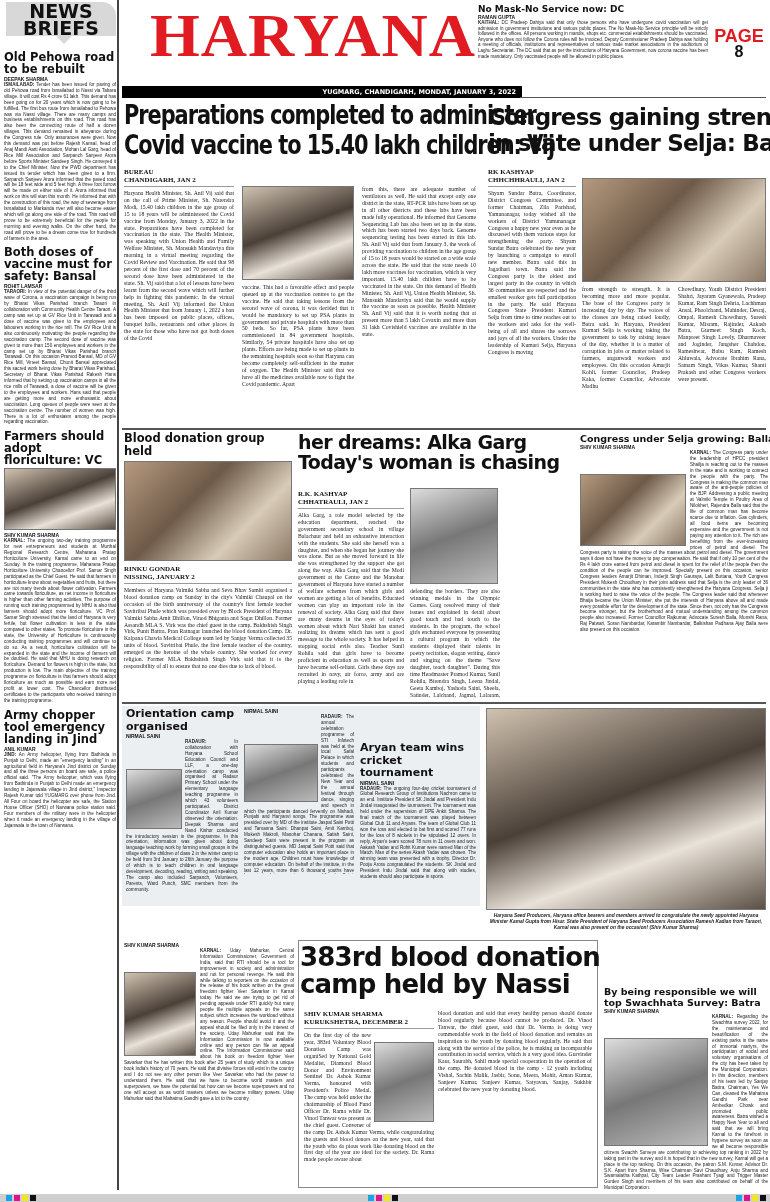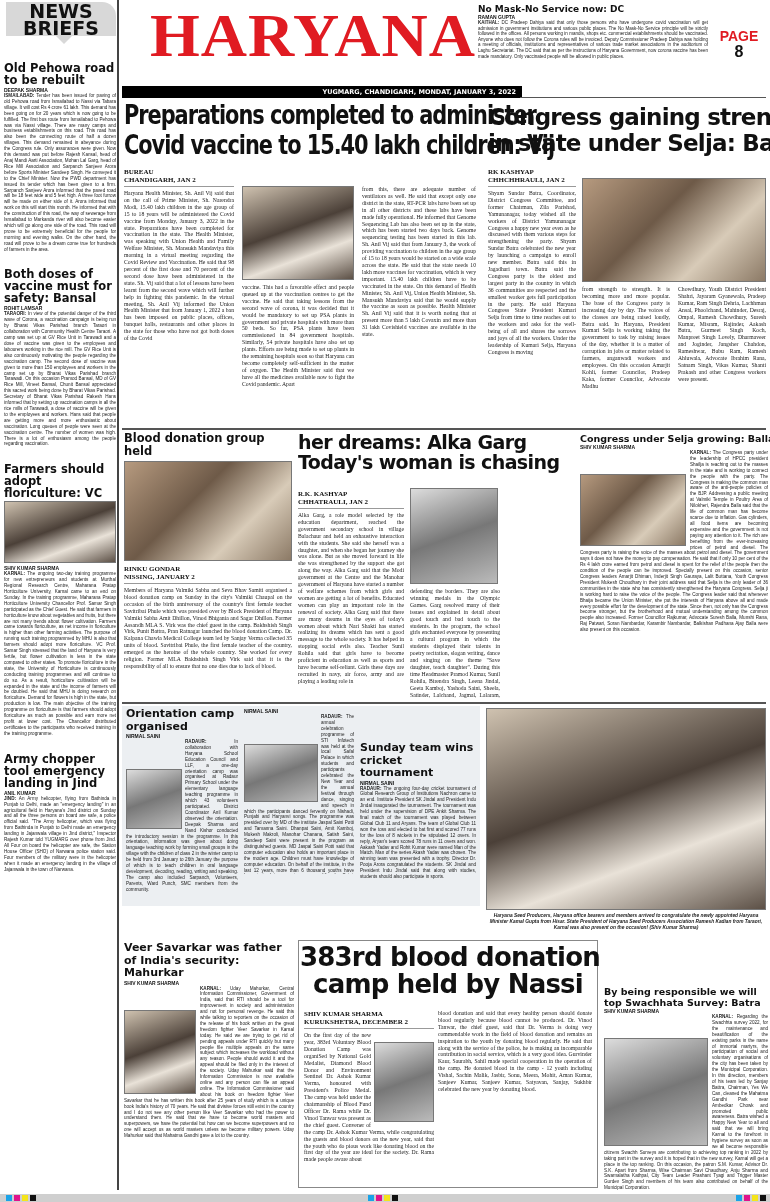--- a/index.html
+++ b/index.html
@@ -2,21 +2,21 @@
 <html><head>
 <meta charset="utf-8">
 <style>
 *{box-sizing:border-box;margin:0;padding:0}
 body{width:770px;height:1202px;background:#fff;font-family:"Liberation Sans",sans-serif;color:#111;position:relative;overflow:hidden}
 .abs{position:absolute}
 .brief-badge{left:6px;top:2px;width:110px;height:34px;background:#d8d8d8;border-radius:0 14px 0 0;text-align:center;font:bold 19px/17px "DejaVu Sans",sans-serif;color:#111;padding-top:1px}
 .brief-badge:after{content:"";position:absolute;left:50px;bottom:-8px;border:8px solid transparent;border-top-color:#d8d8d8;border-bottom:0}
 .leftcol{left:4px;top:46px;width:112px;height:1145px;overflow:hidden}
 .vrule{left:117px;top:0;width:2px;height:1190px;background:#444}
-.bh{font:bold 11.5px/12px "DejaVu Sans",sans-serif;margin:16px 0 1px}
+.bh{font:bold 11.5px/12px "DejaVu Sans",sans-serif;margin:5px 0 1px}
 .by{font:bold 5px/6px "Liberation Sans",sans-serif;text-transform:uppercase}
 .bt{font:4.6px/5.9px "Liberation Sans",sans-serif;color:#222;text-align:justify}
 .bt b{font-weight:bold}
 .mast{left:150px;top:6px;width:278px;font:bold 64px/60px "Liberation Serif",serif;color:#e01b22;letter-spacing:1px;transform:scaleY(0.95)}
 .dateline{left:122px;top:86px;width:400px;height:12px;background:#000;color:#fff;font:bold 6.5px/12px "DejaVu Sans",sans-serif;text-align:right;padding-right:6px}
 .mask{left:478px;top:4px;width:230px}
 .mask h3{font:bold 9px/10px "DejaVu Sans",sans-serif}
 .page{left:710px;top:28px;width:58px;text-align:center;font:bold 18px/16px "Liberation Sans",sans-serif;color:#e01b22}
 .page span{display:block;color:#111;font-size:16px}
 .hrule{height:1px;background:#555}
@@ -65,21 +65,21 @@
 </div>
 
 <div class="abs mast">HARYANA</div>
 <div class="abs dateline">YUGMARG, CHANDIGARH, MONDAT, JANUARY 3, 2022</div>
 <div class="abs mask">
   <h3>No Mask-No Service now: DC</h3>
   <div class="by">RAMAN GUPTA</div>
   <div class="bt" style="font-size:4.5px;line-height:5.6px"><b>KAITHAL:</b> <span>DC Pradeep Dahiya said that only those persons who have undergone covid vaccination will get admission in government institutions and various public places. The No Mask-No Service principle will be strictly followed in the offices. All persons working in mandis, shops etc. commercial establishments should be vaccinated. Anyone who does not follow the Corona rules will be invoiced. Deputy Commissioner Pradeep Dahiya was holding a meeting of officials, institutions and representatives of various trade market associations in the auditorium of Laghu Secretariat. The DC said that as per the instructions of Haryana Government, now corona vaccine has been made mandatory. Only vaccinated people will be allowed in public places.</span></div>
 </div>
 <div class="abs page">
-    <span style="color:#e01b22;font-size:14px">PAGE</span>
+    <span style="color:#e01b22;font-size:18px">PAGE</span>
     <span>8</span>
   </div>
 <div class="abs hrule" style="left:520px;top:97px;width:246px"></div>
 
 <div class="abs" style="left:124px;top:100px;width:356px">
   <div class="h1c">Preparations completed to administer</div>
   <div class="h1c">Covid vaccine to 15.40 lakh children: Vij</div>
 </div>
 <div class="abs" style="left:124px;top:168px;width:110px">
   <div class="dl">
@@ -154,39 +154,38 @@
   </div>
 </div>
 <div class="abs" style="left:244px;top:708px;width:110px">
   <div class="by">NIRMAL SAINI</div>
   <div class="bt" style="height:160px;overflow:hidden">
     <div class="photo ph-gray" style="float:left;width:74px;height:58px;margin:30px 3px 2px 0"></div>
     <b>RADAUR:</b> <span>The annual celebration programme of STI Infotech was held at the local Safal Palace in which students and participants celebrated the New Year and the annual festival through dance, singing and speech in which the participants danced fervently on Nishadi, Punjabi and Haryanvi songs. The programme was presided over by MD of the institute Jaspal Saini Potti and Tamanna Saini. Dhanpat Saini, Amit Kamboj, Mukesh Makroli, Manohar Chanana, Satish Saini, Sandeep Saini were present in the program as distinguished guests. MD Jaspal Saini Potti said that computer education also holds an important place in the modern age. Children must have knowledge of computer education. On behalf of the institute, in the last 12 years, more than 6 thousand youths have been trained in computer courses. Virendra Saini, Kadam Singh, Yashpal Potti, Hitesh Sharma, Rajat, Vijay Saini, Arun, Neeraj, Kamal, Kanchan Saini, Anju, Akansh, Sandeep etc. were present on this occasion.</span>
   </div>
 </div>
 <div class="abs" style="left:360px;top:742px;width:116px">
-  <div class="sh">Sunday team wins cricket tournament</div>
+  <div class="sh">Aryan team wins cricket tournament</div>
   <div class="by">NIRMAL SAINI</div>
   <div class="bt" style="height:140px;overflow:hidden"><b>RADAUR:</b> <span>The ongoing four-day cricket tournament of Global Research Group of Institutions Nachron came to an end. Institute President SK Jindal and President Indu Jindal inaugurated the tournament. The tournament was held under the supervision of DPE Ankit Sharma. The final match of the tournament was played between Global Club 11 and Aryans. The team of Global Club 11 won the toss and elected to bat first and scored 77 runs for the loss of 8 wickets in the stipulated 12 overs. In reply, Aryan's team scored 78 runs in 11 overs and won. Aakash Yadav and Rohit Kumar were named Man of the Match. Man of the series Akash Yadav was chosen. The winning team was presented with a trophy. Director Dr. Pooja Arora congratulated the students. SK Jindal and President Indu Jindal said that along with studies, students should also participate in sports.</span></div>
 </div>
 
 <div class="abs photo ph-dark" style="left:486px;top:708px;width:280px;height:202px"></div>
 <div class="abs bt" style="left:486px;top:913px;width:280px;font-style:italic;font-weight:bold;text-align:center;font-size:4.8px">Haryana Seed Producers, Haryana office bearers and members arrived to congratulate the newly appointed Haryana Minister Kamal Gupta from Hisar. State President of Haryana Seed Producers Association Ramesh Kadian from Taraori, Karnal was also present on the occasion! (Shiv Kumar Sharma)</div>
 
 <div class="abs" style="left:124px;top:942px;width:170px">
-  <div class="sh">Veer Savarkar was father of India's security: Mahurkar</div>
   <div class="by">SHIV KUMAR SHARMA</div>
   <div class="bt" style="height:210px;overflow:hidden">
     <div class="photo ph-dark" style="float:left;width:72px;height:84px;margin:24px 4px 2px 0"></div>
     <b>KARNAL:</b> <span>Uday Mahurkar, Central Information Commissioner, Government of India, said that RTI should be a tool for improvement in society and administration and not for personal revenge. He said this while talking to reporters on the occasion of the release of his book written on the great freedom fighter Veer Savarkar in Karnal today. He said we are trying to get rid of pending appeals under RTI quickly but many people file multiple appeals on the same subject which increases the workload without any reason. People should avoid it and the appeal should be filed only in the interest of the society. Uday Mahurkar said that the Information Commission is now available online and any person can file an appeal online. The Information Commissioner said about his book on freedom fighter Veer Savarkar that he has written this book after 25 years of study which is a unique book India's history of 70 years. He said that divisive forces still exist in the country and I do not see any other person like Veer Savarkar who had the power to understand them. He said that we have to become world masters and superpowers, we have the potential but how can we become superpowers and no one will accept us as world masters unless we become military powers. Uday Mahurkar said that Mahatma Gandhi gave a lot to the country.</span>
   </div>
 </div>
 
 <div class="abs" style="left:298px;top:940px;width:300px;height:248px;border:1px solid #888"></div>
-<div class="abs" style="left:300px;top:944px;width:296px;text-align:center">
+<div class="abs" style="left:300px;top:944px;width:296px;text-align:left">
   <div style="font:bold 26px/27px 'DejaVu Sans',sans-serif;letter-spacing:-0.8px;white-space:nowrap">383rd blood donation</div>
   <div style="font:bold 26px/27px 'DejaVu Sans',sans-serif;letter-spacing:-0.8px;white-space:nowrap">camp held by Nassi</div>
 </div>
 <div class="abs" style="left:304px;top:1010px;width:130px">
   <div class="dl">
       <div>SHIV KUMAR SHARMA</div>
       <div>KURUKSHETRA, DECEMBER 2</div>
     </div>
   <div class="st" style="height:158px;overflow:hidden">
     <div class="photo ph-gray" style="float:right;width:60px;height:80px;margin:10px 0 2px 3px"></div>

